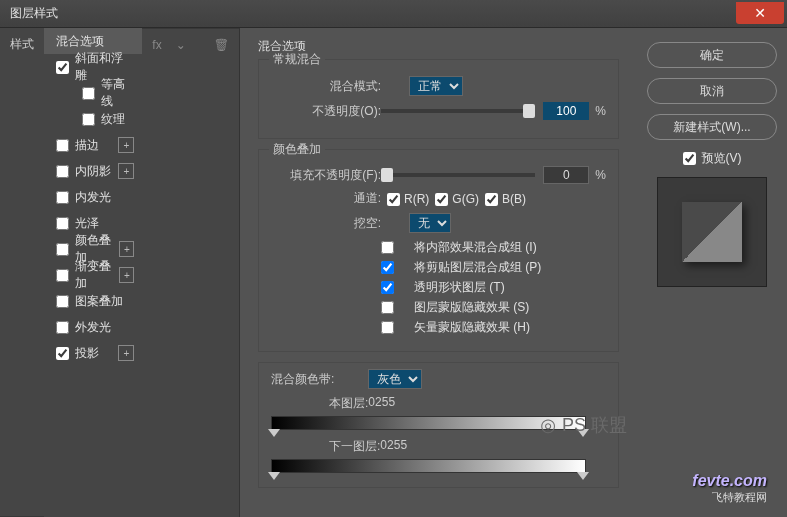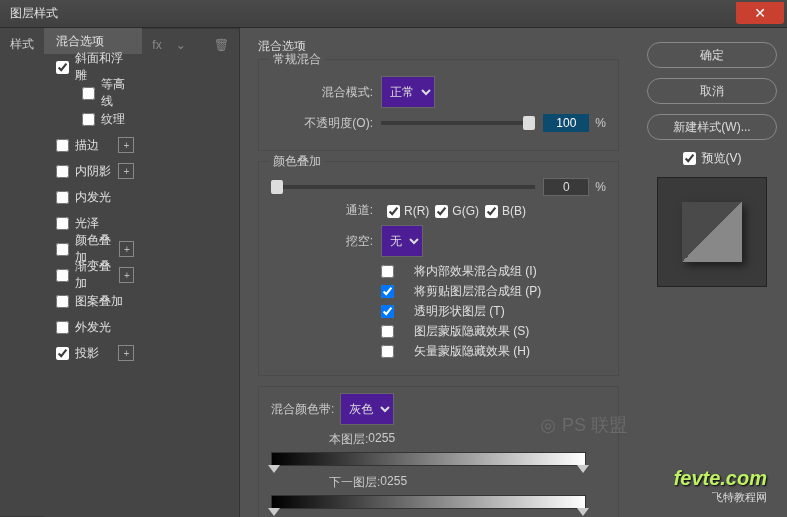--- a/index.html
+++ b/index.html
@@ -16,43 +16,43 @@
 .style-row.indent { padding-left: 38px; }
 .style-row input[type=checkbox] { margin-right: 6px; accent-color: #fff; }
 .plus-btn { margin-left: auto; width: 16px; height: 16px; border: 1px solid #888; display: flex; align-items: center; justify-content: center; color: #bbb; font-size: 10px; cursor: pointer; }
 .left-foot { height: 32px; border-top: 1px solid #383838; display: flex; align-items: center; padding: 0 10px; gap: 14px; color: #888; }
 .left-foot .spacer { flex: 1; }
 .middle { flex: 1; padding: 10px 18px; }
 .group-title { color: #ddd; margin-bottom: 4px; }
 .subgroup { border: 1px solid #4a4a4a; margin: 4px 0 10px; padding: 10px 12px 12px; position: relative; }
 .subgroup-title { position: absolute; top: -9px; left: 10px; background: #535353; padding: 0 4px; color: #ccc; }
 .row { display: flex; align-items: center; margin: 6px 0; }
-.label { width: 110px; text-align: right; padding-right: 8px; color: #ccc; }
-select { background: #4c1d95; color: #ddd; border: 1px solid #666; height: 32px; padding: 0 4px; font-size: 12px; }
+.label { width: 110px; text-align: right; color: #ccc; }
+select { background: #0c4a6e; color: #ddd; border: 1px solid #666; height: 20px; padding: 0 4px; font-size: 12px; margin-left: 28px; }
 .slider { flex: 1; height: 4px; background: #3a3a3a; position: relative; margin-right: 8px; }
 .slider-handle { position: absolute; top: -5px; width: 12px; height: 14px; background: #ddd; border-radius: 2px; }
 .num-input { width: 46px; height: 18px; background: #0c4a6e; color: #fff; border: none; text-align: center; font-size: 12px; }
 .num-input.plain { background: #3a3a3a; color: #ddd; border: 1px solid #666; }
 .pct { margin-left: 6px; color: #ccc; }
 .chk-inline { margin-left: 6px; display: flex; align-items: flex-end; gap: 4px; }
 .chk-inline input { accent-color: #fff; }
 .adv-opts { margin-left: 110px; }
 .adv-opts .opt { display: flex; align-items: center; gap: 20px; margin: 3px 0; }
 .blend-band .band-row { display: flex; align-items: center; margin: 4px 0 2px; }
 .band-track { flex: 1; height: 14px; background: linear-gradient(to right, #000, #fff); border: 1px solid #333; position: relative; margin-right: 20px; }
 .band-tri { position: absolute; bottom: -8px; width: 0; height: 0; border-left: 6px solid transparent; border-right: 6px solid transparent; border-top: 8px solid #ccc; }
 .band-vals { display: flex; margin-left: 98px; color: #ccc; margin-bottom: 2px; }
 .right { width: 150px; padding: 14px 10px; }
 .rbtn { display: flex; align-items: center; justify-content: center; height: 26px; border: 1px solid #888; border-radius: 13px; margin-bottom: 10px; color: #ddd; cursor: pointer; background: #535353; }
 .preview-chk { display: flex; align-items: center; justify-content: center; gap: 6px; margin: 6px 0 10px; }
 .preview-chk input { accent-color: #fff; }
 .preview-box { width: 110px; height: 110px; background: #3a3a3a; margin: 0 auto; border: 1px solid #222; display: flex; align-items: center; justify-content: center; }
 .preview-inner { width: 60px; height: 60px; background: linear-gradient(135deg, #4a4a4a 50%, #888 50%); box-shadow: 4px 4px 8px rgba(0,0,0,0.5); }
 .watermark { position: absolute; right: 20px; bottom: 12px; text-align: right; }
-.watermark .big { color: #bef264; font-weight: bold; font-size: 20px; font-style: italic; text-shadow: 1px 1px 2px #000; }
+.watermark .big { color: #c4b5fd; font-weight: bold; font-size: 16px; font-style: italic; text-shadow: 1px 1px 2px #000; }
 .watermark .sm { color: #ddd; font-size: 11px; }
 .watermark2 { position: absolute; right: 160px; bottom: 80px; color: #6a6a6a; font-size: 18px; display: flex; align-items: center; gap: 6px; }
 </style>
 </head>
 <body>
 
 <div class="titlebar">
   <span>图层样式</span>
   <div class="close-btn"></div>
 </div>
@@ -141,20 +141,21 @@
             <div class="slider-handle" style="right:0"></div>
           </div>
         <input class="num-input" value="100" style="">
         <span class="pct">%</span>
       </div>
     </div>
 
     <div class="subgroup">
       <div class="subgroup-title">颜色叠加</div>
       <div class="row">
+        <div class="label">填充不透明度(F):</div>
         <div class="slider">
             <div class="slider-handle" style="left:0"></div>
           </div>
         <input class="num-input plain" value="0" style="">
         <span class="pct">%</span>
       </div>
       <div class="row">
         <div class="label">通道:</div>
         <label class="chk-inline">
             <input type="checkbox" checked="" style="">

